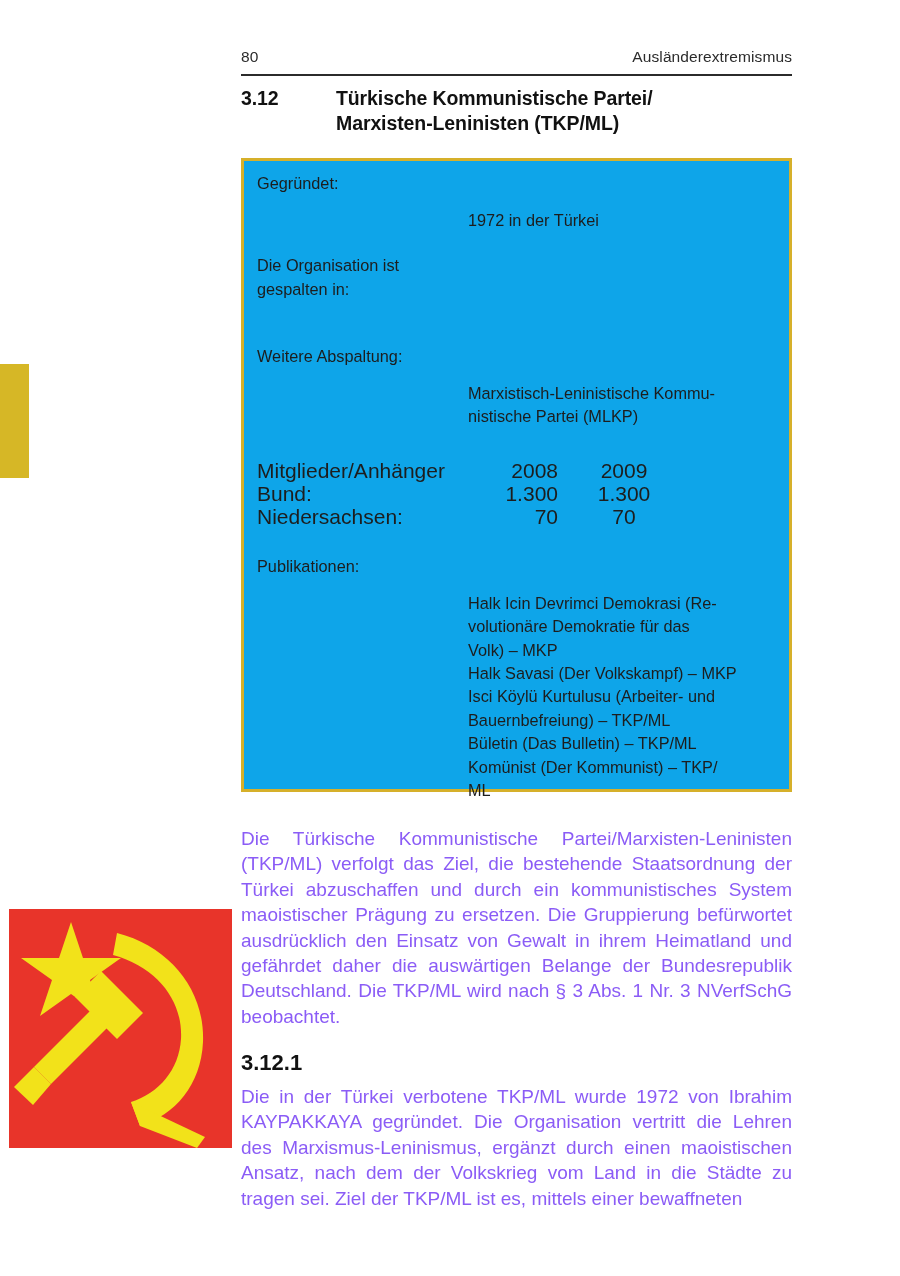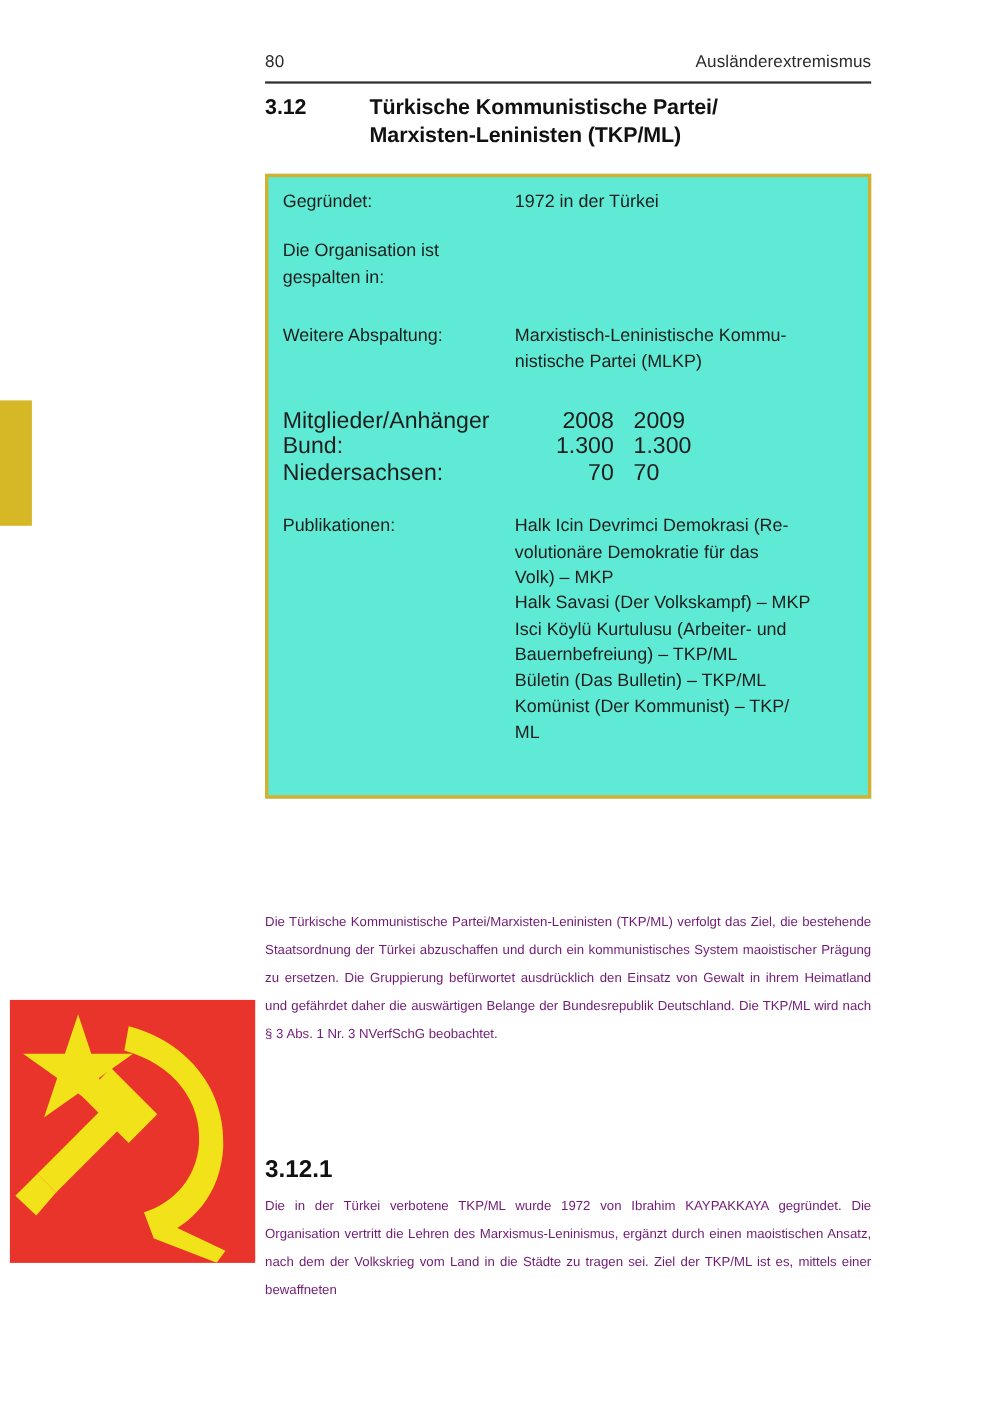--- a/index.html
+++ b/index.html
@@ -82,38 +82,38 @@
   }
   .sec-head .num { width: 95px; flex: 0 0 95px; }
   .sec-head .txt { flex: 1 1 auto; }
 
   
   .infobox {
     position: absolute;
     left: 0;
     top: 158px;
     width: 551px;
-    height: 568px;
+    height: 634px;
     box-sizing: border-box;
     border: 3px solid #d6b02a;
-    background: #5eead4;
+    background: #0ea5e9;
     padding: 11px 14px 10px 13px;
   }
   .row {
     display: flex;
     align-items: flex-start;
     font-size: 16.3px;
     line-height: 23.4px;
     color: #1d1d1d;
   }
   .row .label {
     flex: 0 0 211px;
     width: 211px;
   }
-  .row .value { flex: 1 1 auto; }
+  .row .value { flex: 1 1 auto; margin-top: 37px; }
   .spacer-22 { height: 22px; }
   .spacer-30 { height: 30px; }
   .spacer-26 { height: 26px; }
 
   ul.splits {
     list-style: none;
     margin: 0;
     padding: 0;
   }
   ul.splits li {
@@ -139,33 +139,33 @@
     vertical-align: top;
   }
   .numtable td.lab { width: 205px; }
   .numtable td.n {
     width: 96px;
     text-align: right;
     padding-right: 18px;
   }
   .numtable td.n2 {
     width: 96px;
-    text-align: left;
+    text-align: center;
   }
 
   .pubs { font-size: 16.3px; line-height: 23.4px; }
 
   
   .bodytext {
     position: absolute;
     left: 0;
     width: 551px;
-    font-size: 12px;
+    font-size: 19px;
     line-height: 25.4px;
-    color: #701a75;
+    color: #8b5cf6;
     text-align: justify;
     text-justify: inter-word;
   }
   #para-intro { top: 826px; }
   #para-origin { top: 1084px; }
 
   .subsec-head {
     position: absolute;
     left: 0;
     top: 1052px;

